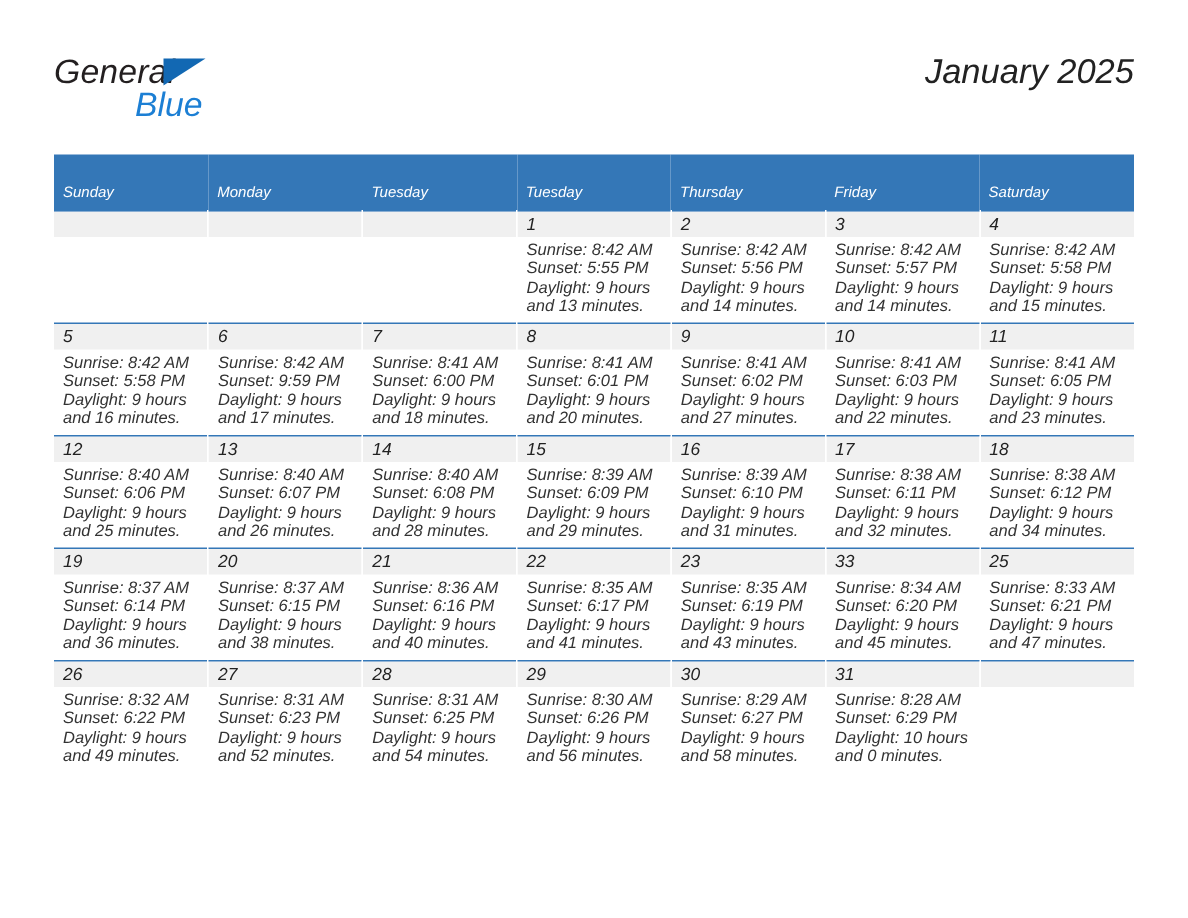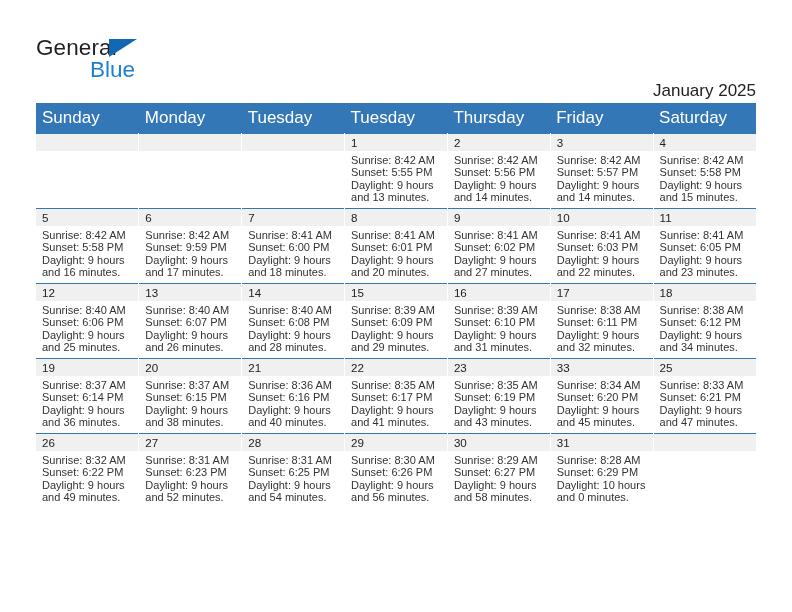--- a/index.html
+++ b/index.html
@@ -13,20 +13,21 @@
     font-family: "Liberation Sans", sans-serif;
     color: #000000;
     overflow: hidden;
   }
 
   .page {
     position: relative;
     width: 636px;
     height: 612px;
     box-sizing: border-box;
+    font-style: italic;
   }
 
   
   .header {
     position: absolute;
     left: 0;
     top: 0;
     width: 792px;
     height: 103px;
   }
@@ -67,25 +68,24 @@
     font-family: "Liberation Sans", sans-serif;
   }
 
   .title-block {
     position: absolute;
     right: 36px;
     top: 30px;
     text-align: right;
   }
   .cal-title {
-    font-size: 17px;
+    font-size: 23px;
     color: #222222;
     line-height: 34px;
     white-space: nowrap;
-    margin-top: 44px;
   }
   .cal-subtitle {
     margin-top: 7px;
     font-size: 13.6px;
     color: #222222;
     line-height: 17px;
     white-space: nowrap;
   }
 
   
@@ -94,24 +94,24 @@
     left: 36px;
     top: 103px;
     width: 720px;
     border-collapse: collapse;
     table-layout: fixed;
   }
 
   .dow-row th {
     background: #3477b7;
     color: #ffffff;
-    font-size: 17px;
+    font-size: 10px;
     font-weight: normal;
     text-align: left;
-    padding: 5px 0 5px 6px;
+    padding: 18px 0 5px 6px;
     height: 14px;
     box-sizing: content-box;
     border: none;
   }
 
   .week-row td {
     vertical-align: top;
     padding: 0;
     border-top: 1.3px solid #3477b7;
     border-right: 1px solid #ffffff;

